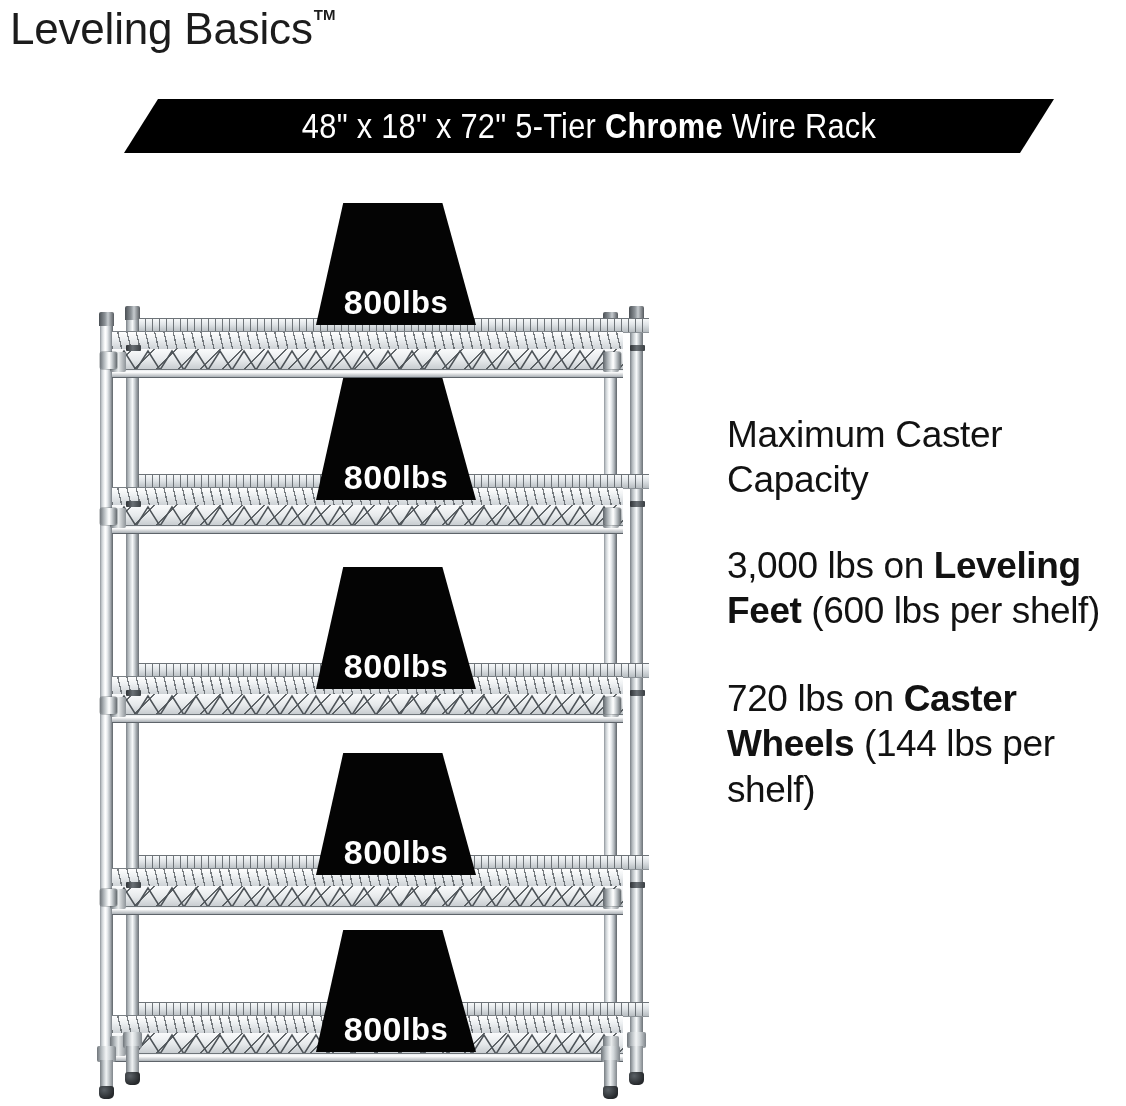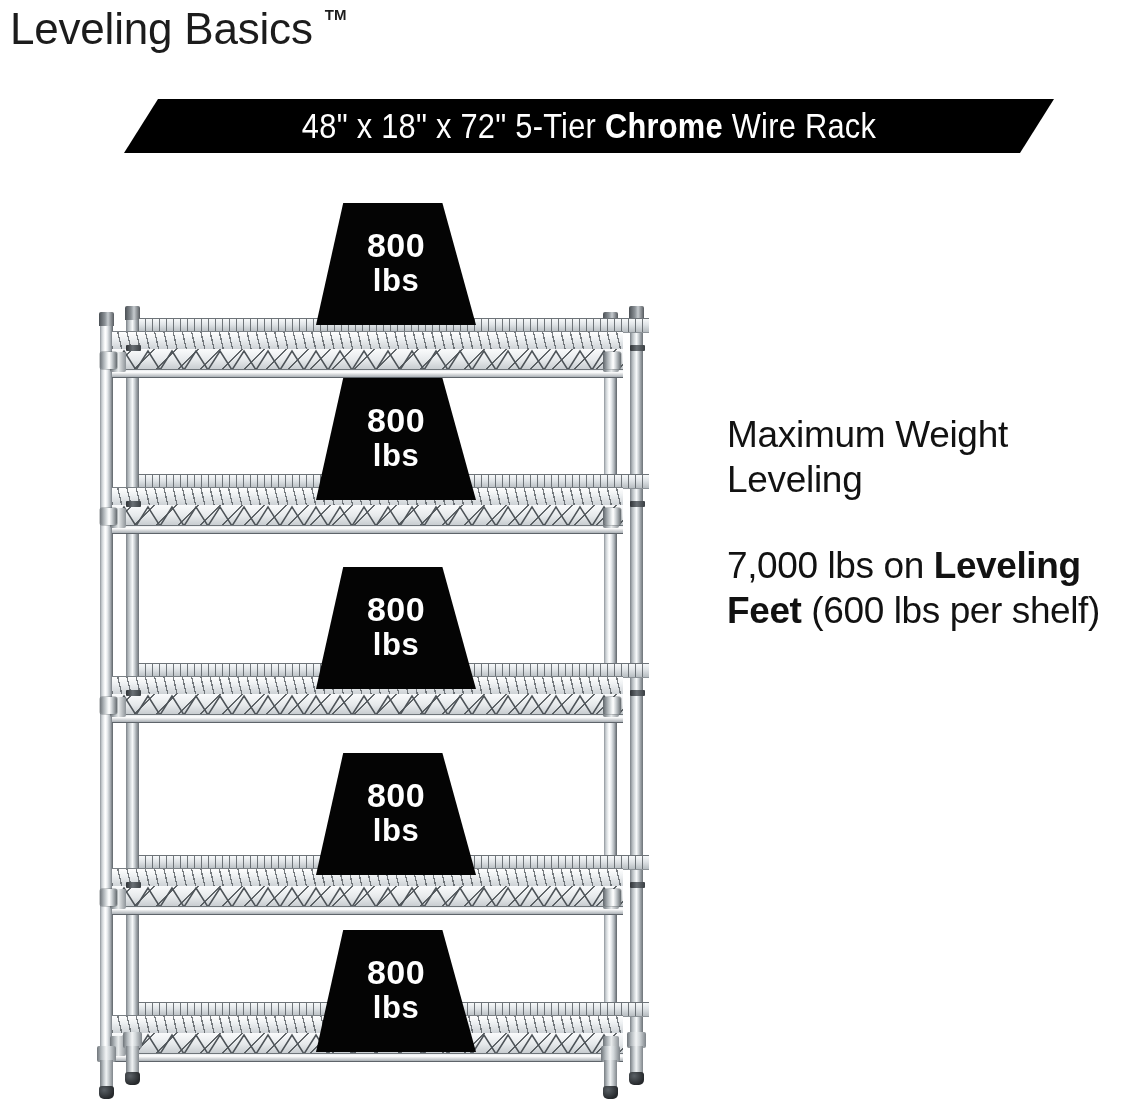--- a/index.html
+++ b/index.html
@@ -12,21 +12,21 @@
   #page { position: relative; width: 1126px; height: 1106px; background:#fff; }
 
   
   #brand {
     position: absolute; left: 10px; top: 4px;
     font-size: 44px; font-weight: 400; color: #1c1c1c;
     letter-spacing: -0.2px; white-space: nowrap;
   }
   #brand-tm {
     font-size: 15px; font-weight: 700; vertical-align: super;
-    letter-spacing: 0; position: relative; top: -8px; left: 12px; text-align: center;
+    letter-spacing: 0; position: relative; top: -8px; left: 1px; text-align: center;
   }
 
   
   #banner-wrap { position: absolute; left: 124px; top: 99px; width: 930px; height: 54px; }
   #banner-shape {
     position: absolute; inset: 0; background: #000000;
     clip-path: polygon(34px 0, 100% 0, calc(100% - 34px) 100%, 0 100%);
   }
   #banner-text {
     position: absolute; left: 0; top: 0; width: 100%; height: 100%;
@@ -136,22 +136,22 @@
   }
 
   
   .callout { position: absolute; }
   .callout .tz {
     position: absolute; inset: 0; background: #040404;
     clip-path: polygon(17% 0, 79% 0, 100% 100%, 0 100%);
   }
   .callout .txt {
     position: absolute; inset: 0;
-    display: flex; flex-direction: column;
-    align-items: center; justify-content: center;
+    display: flex; flex-direction: row;
+    align-items: flex-end; justify-content: center;
     color: #ffffff; font-weight: 700; line-height: 1.12;
     padding-bottom: 4px;
   }
   .callout .n { font-size: 34px; letter-spacing: 0.5px; }
   .callout .u { font-size: 31px; letter-spacing: 0.5px; }
 
   
   #info { position: absolute; left: 727px; top: 413px; width: 392px; color: #121212; }
   #info h2 {
     font-size: 37px; font-weight: 400; line-height: 1.21;
@@ -322,19 +322,20 @@
       <div class="tz"></div>
       <div class="txt">
         <span class="n">800</span>
         <span class="u">lbs</span>
       </div>
     </div>
 
   </div>
 
   <div id="info">
-    <h2>Maximum Weight Leveling</h2>
-
-    <p><span>7,000 lbs on </span><b>Leveling Feet</b><span> (600 lbs per shelf)</span></p>
-
+    <h2>Maximum Caster Capacity</h2>
+
+    <p><span>3,000 lbs on </span><b>Leveling Feet</b><span> (600 lbs per shelf)</span></p>
+
+    <p><span>720 lbs on </span><b>Caster Wheels</b><span> (144 lbs per shelf)</span></p>
   </div>
 
 </div>
 
 </body></html>

